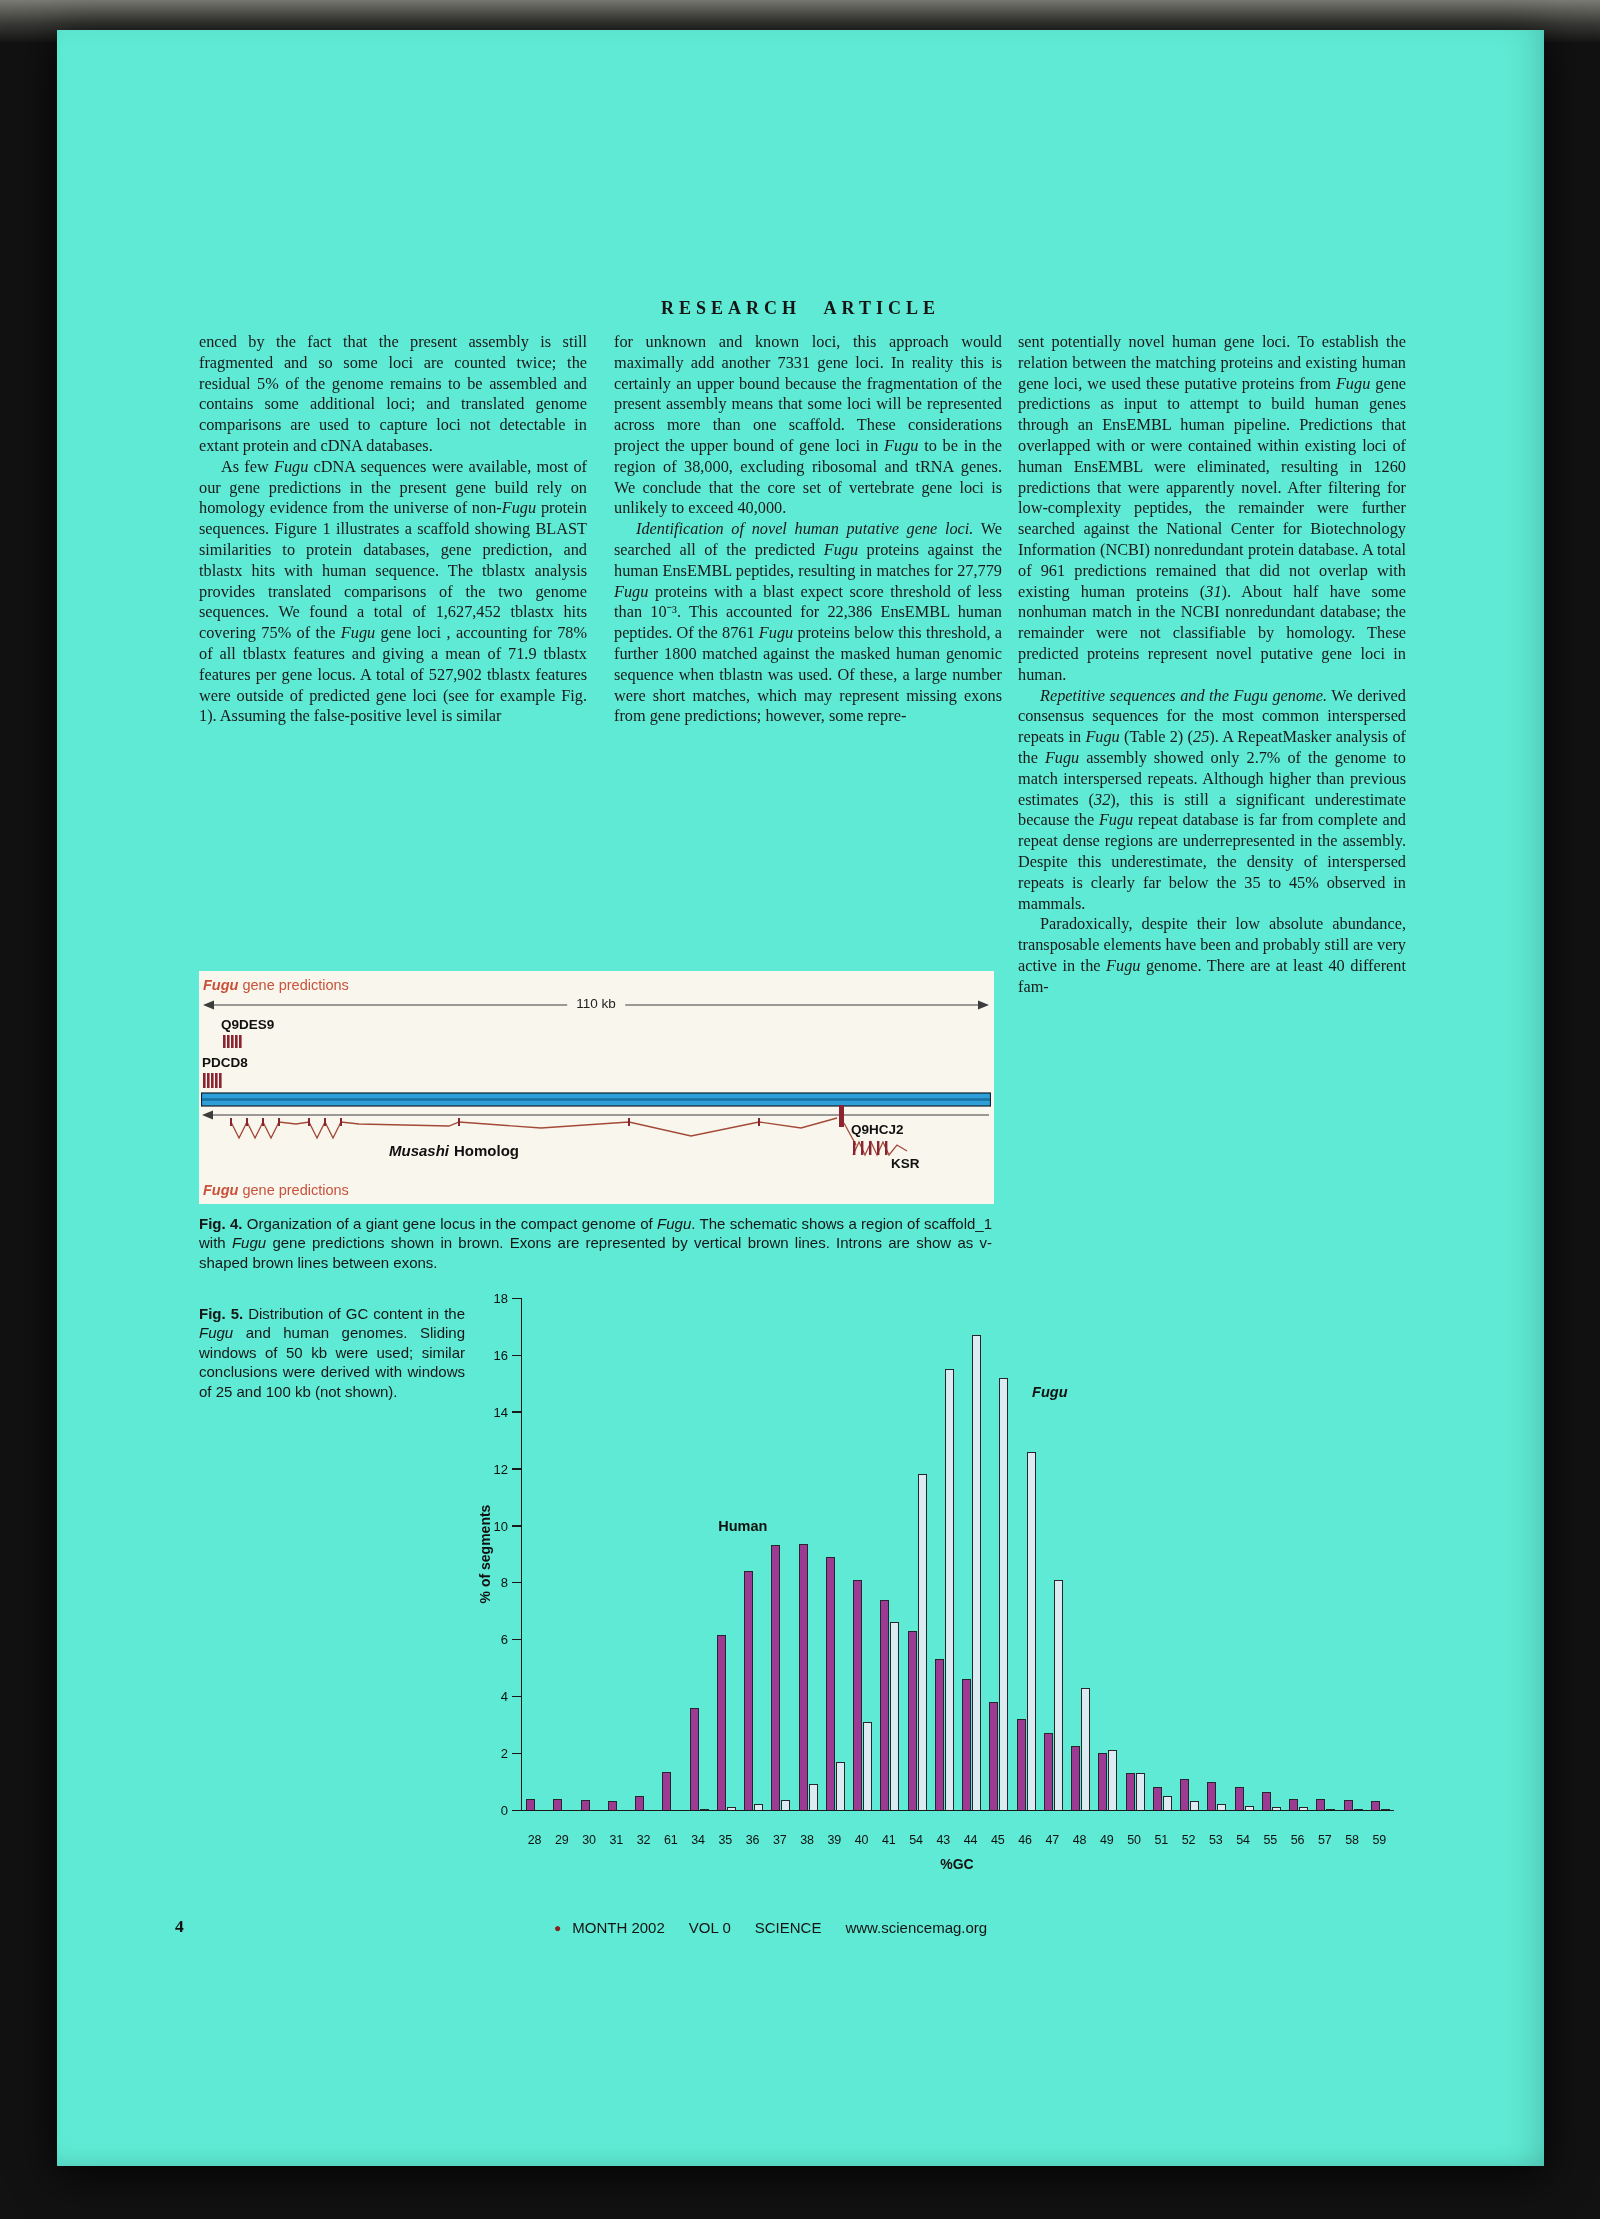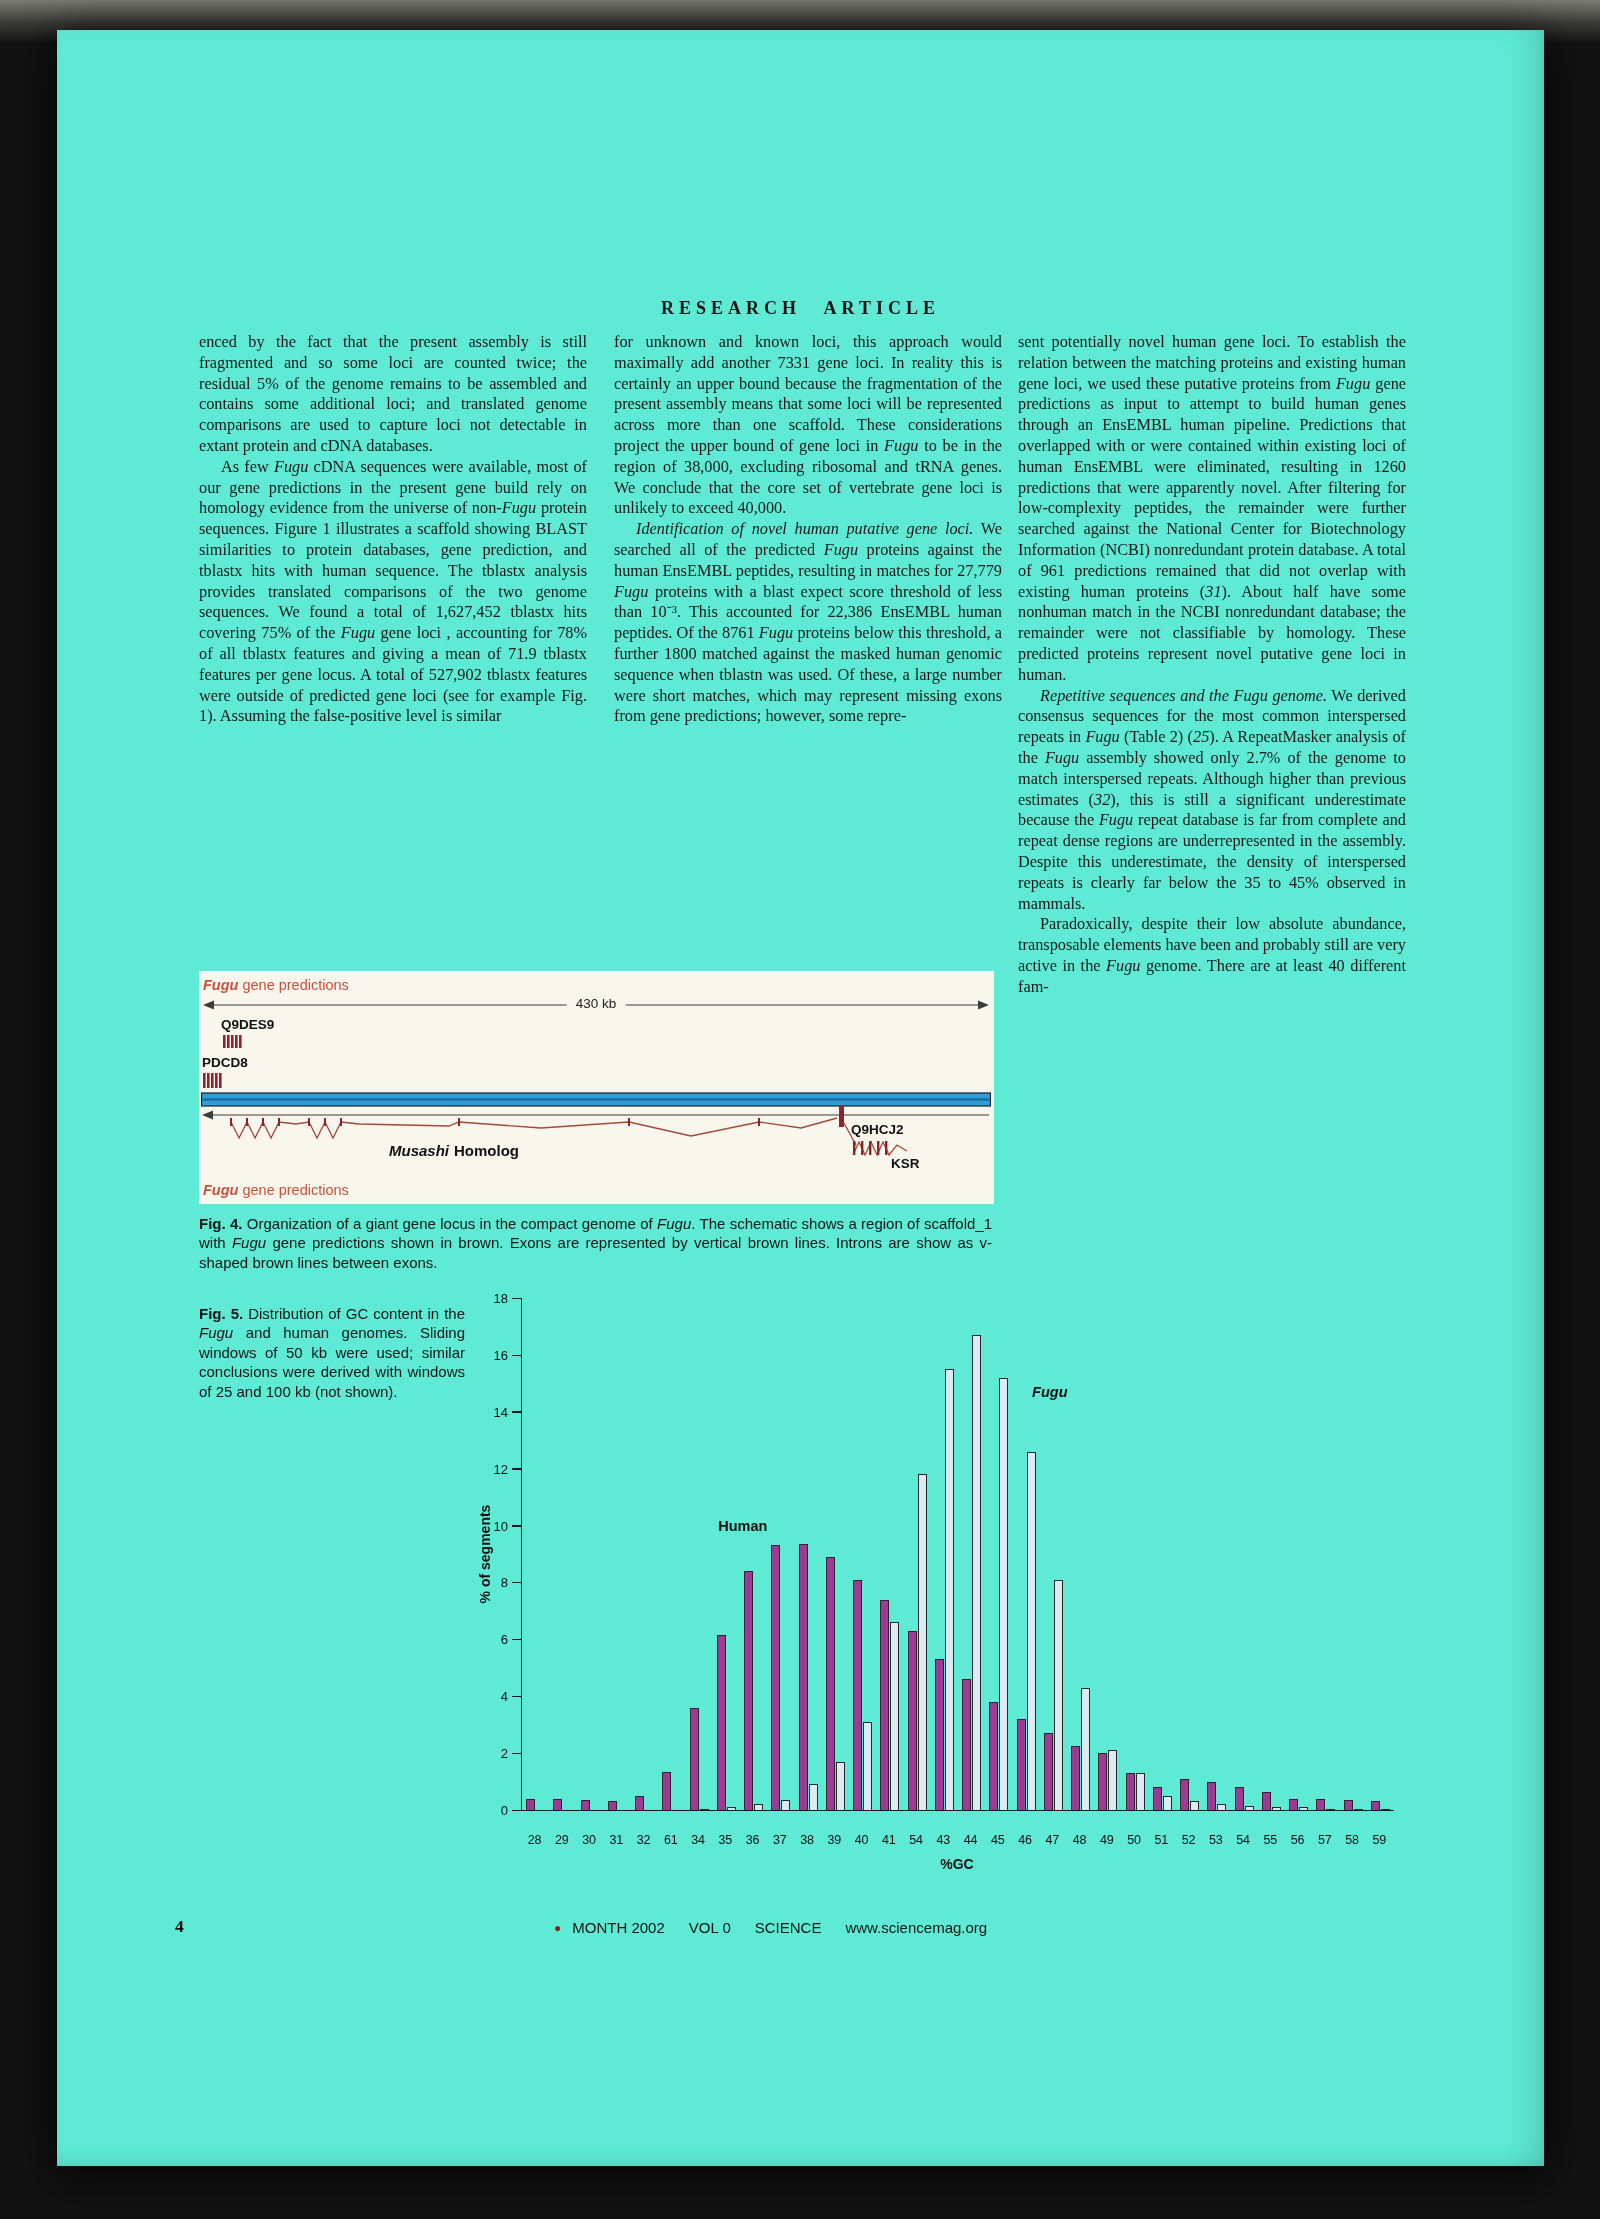--- a/index.html
+++ b/index.html
@@ -145,21 +145,21 @@
           <path d="M643,128 L655,150" fill="none" stroke="#a24a36" stroke-width="1.3"></path>
           <path d="M652,160 L658,147 L664,160 L670,147 L676,160 L682,147 L688,160 L696,150 L706,156" fill="none" stroke="#a24a36" stroke-width="1.3"></path>
           <g fill="#8b2430">
             <rect x="652" y="146" width="2.4" height="14"></rect>
               <rect x="660" y="146" width="2.4" height="14"></rect>
               <rect x="668" y="146" width="2.4" height="14"></rect>
               <rect x="676" y="146" width="2.4" height="14"></rect>
               <rect x="684" y="146" width="2.4" height="14"></rect>
           </g>
         </svg>
-        <span class="scale-label">430 kb</span>
+        <span class="scale-label">110 kb</span>
         <span class="glabel gl-q9des9">Q9DES9</span>
         <span class="glabel gl-pdcd8">PDCD8</span>
         <span class="glabel gl-q9hcj2">Q9HCJ2</span>
         <span class="glabel gl-ksr">KSR</span>
         <span class="musashi"><i>Musashi</i><span>Homolog</span></span>
       </div>
       <div class="red-label">
         <span class="gene-name">Fugu</span><span>gene predictions</span>
       </div>
     </div>

